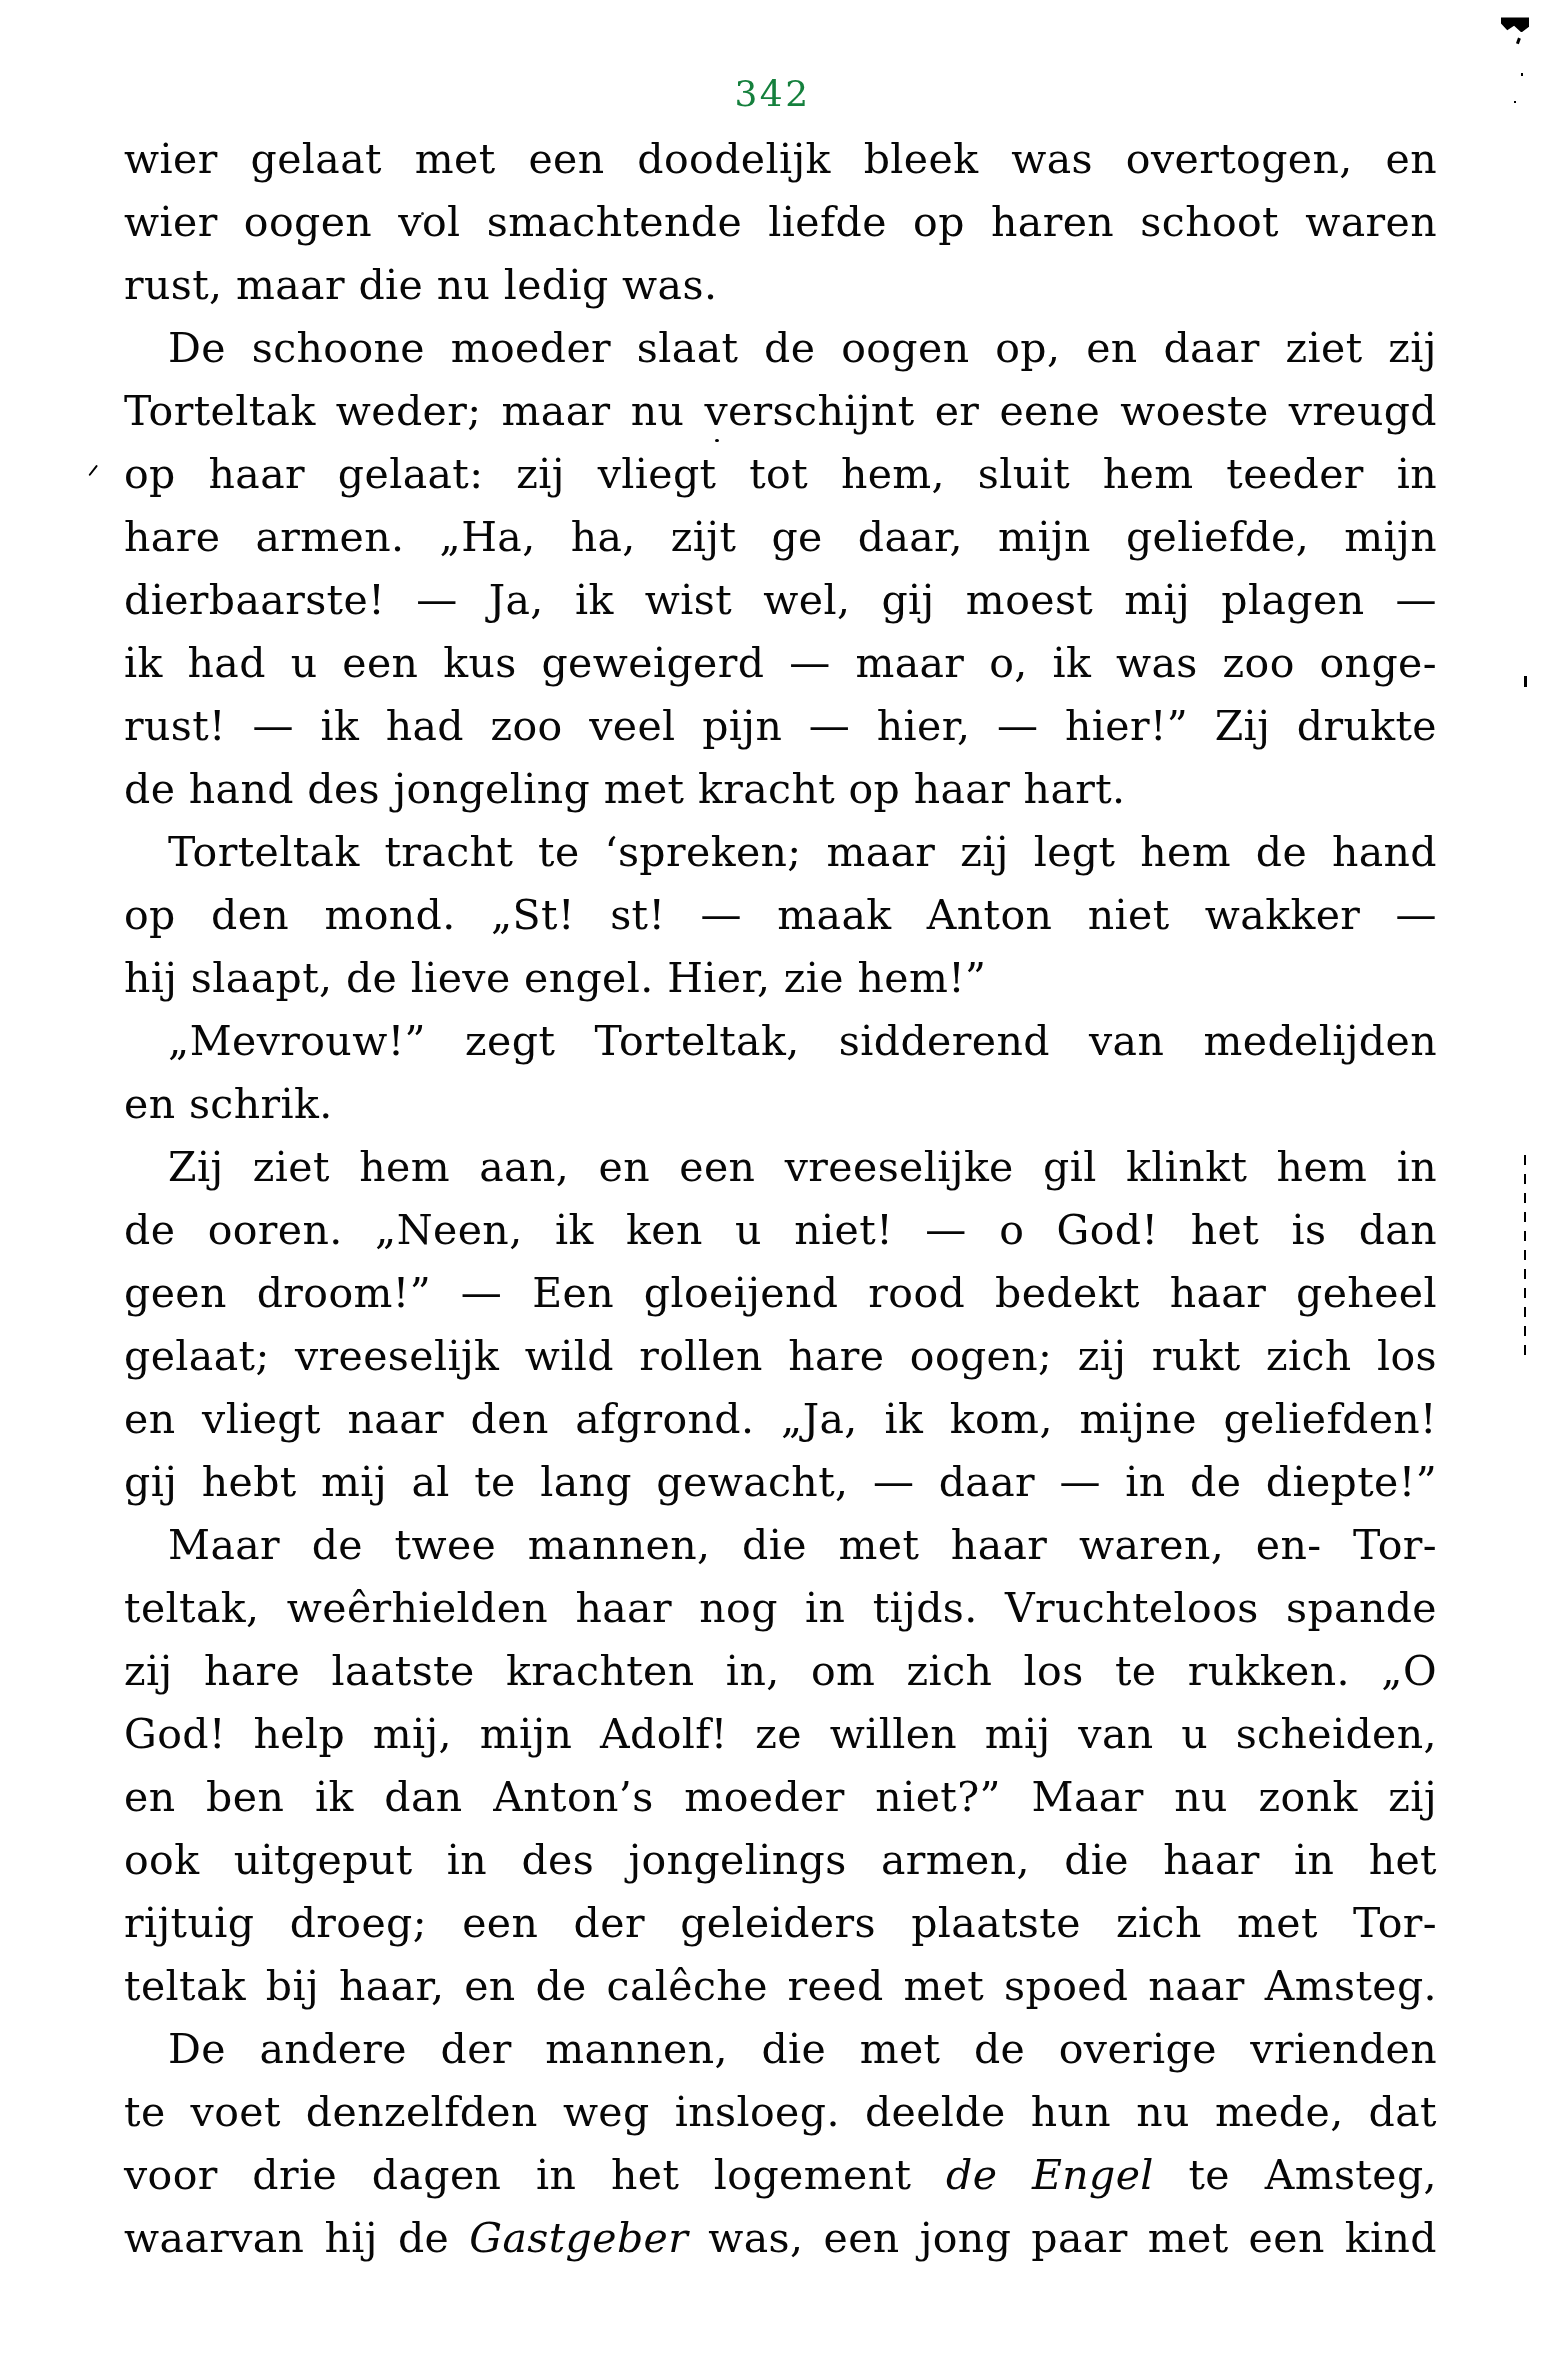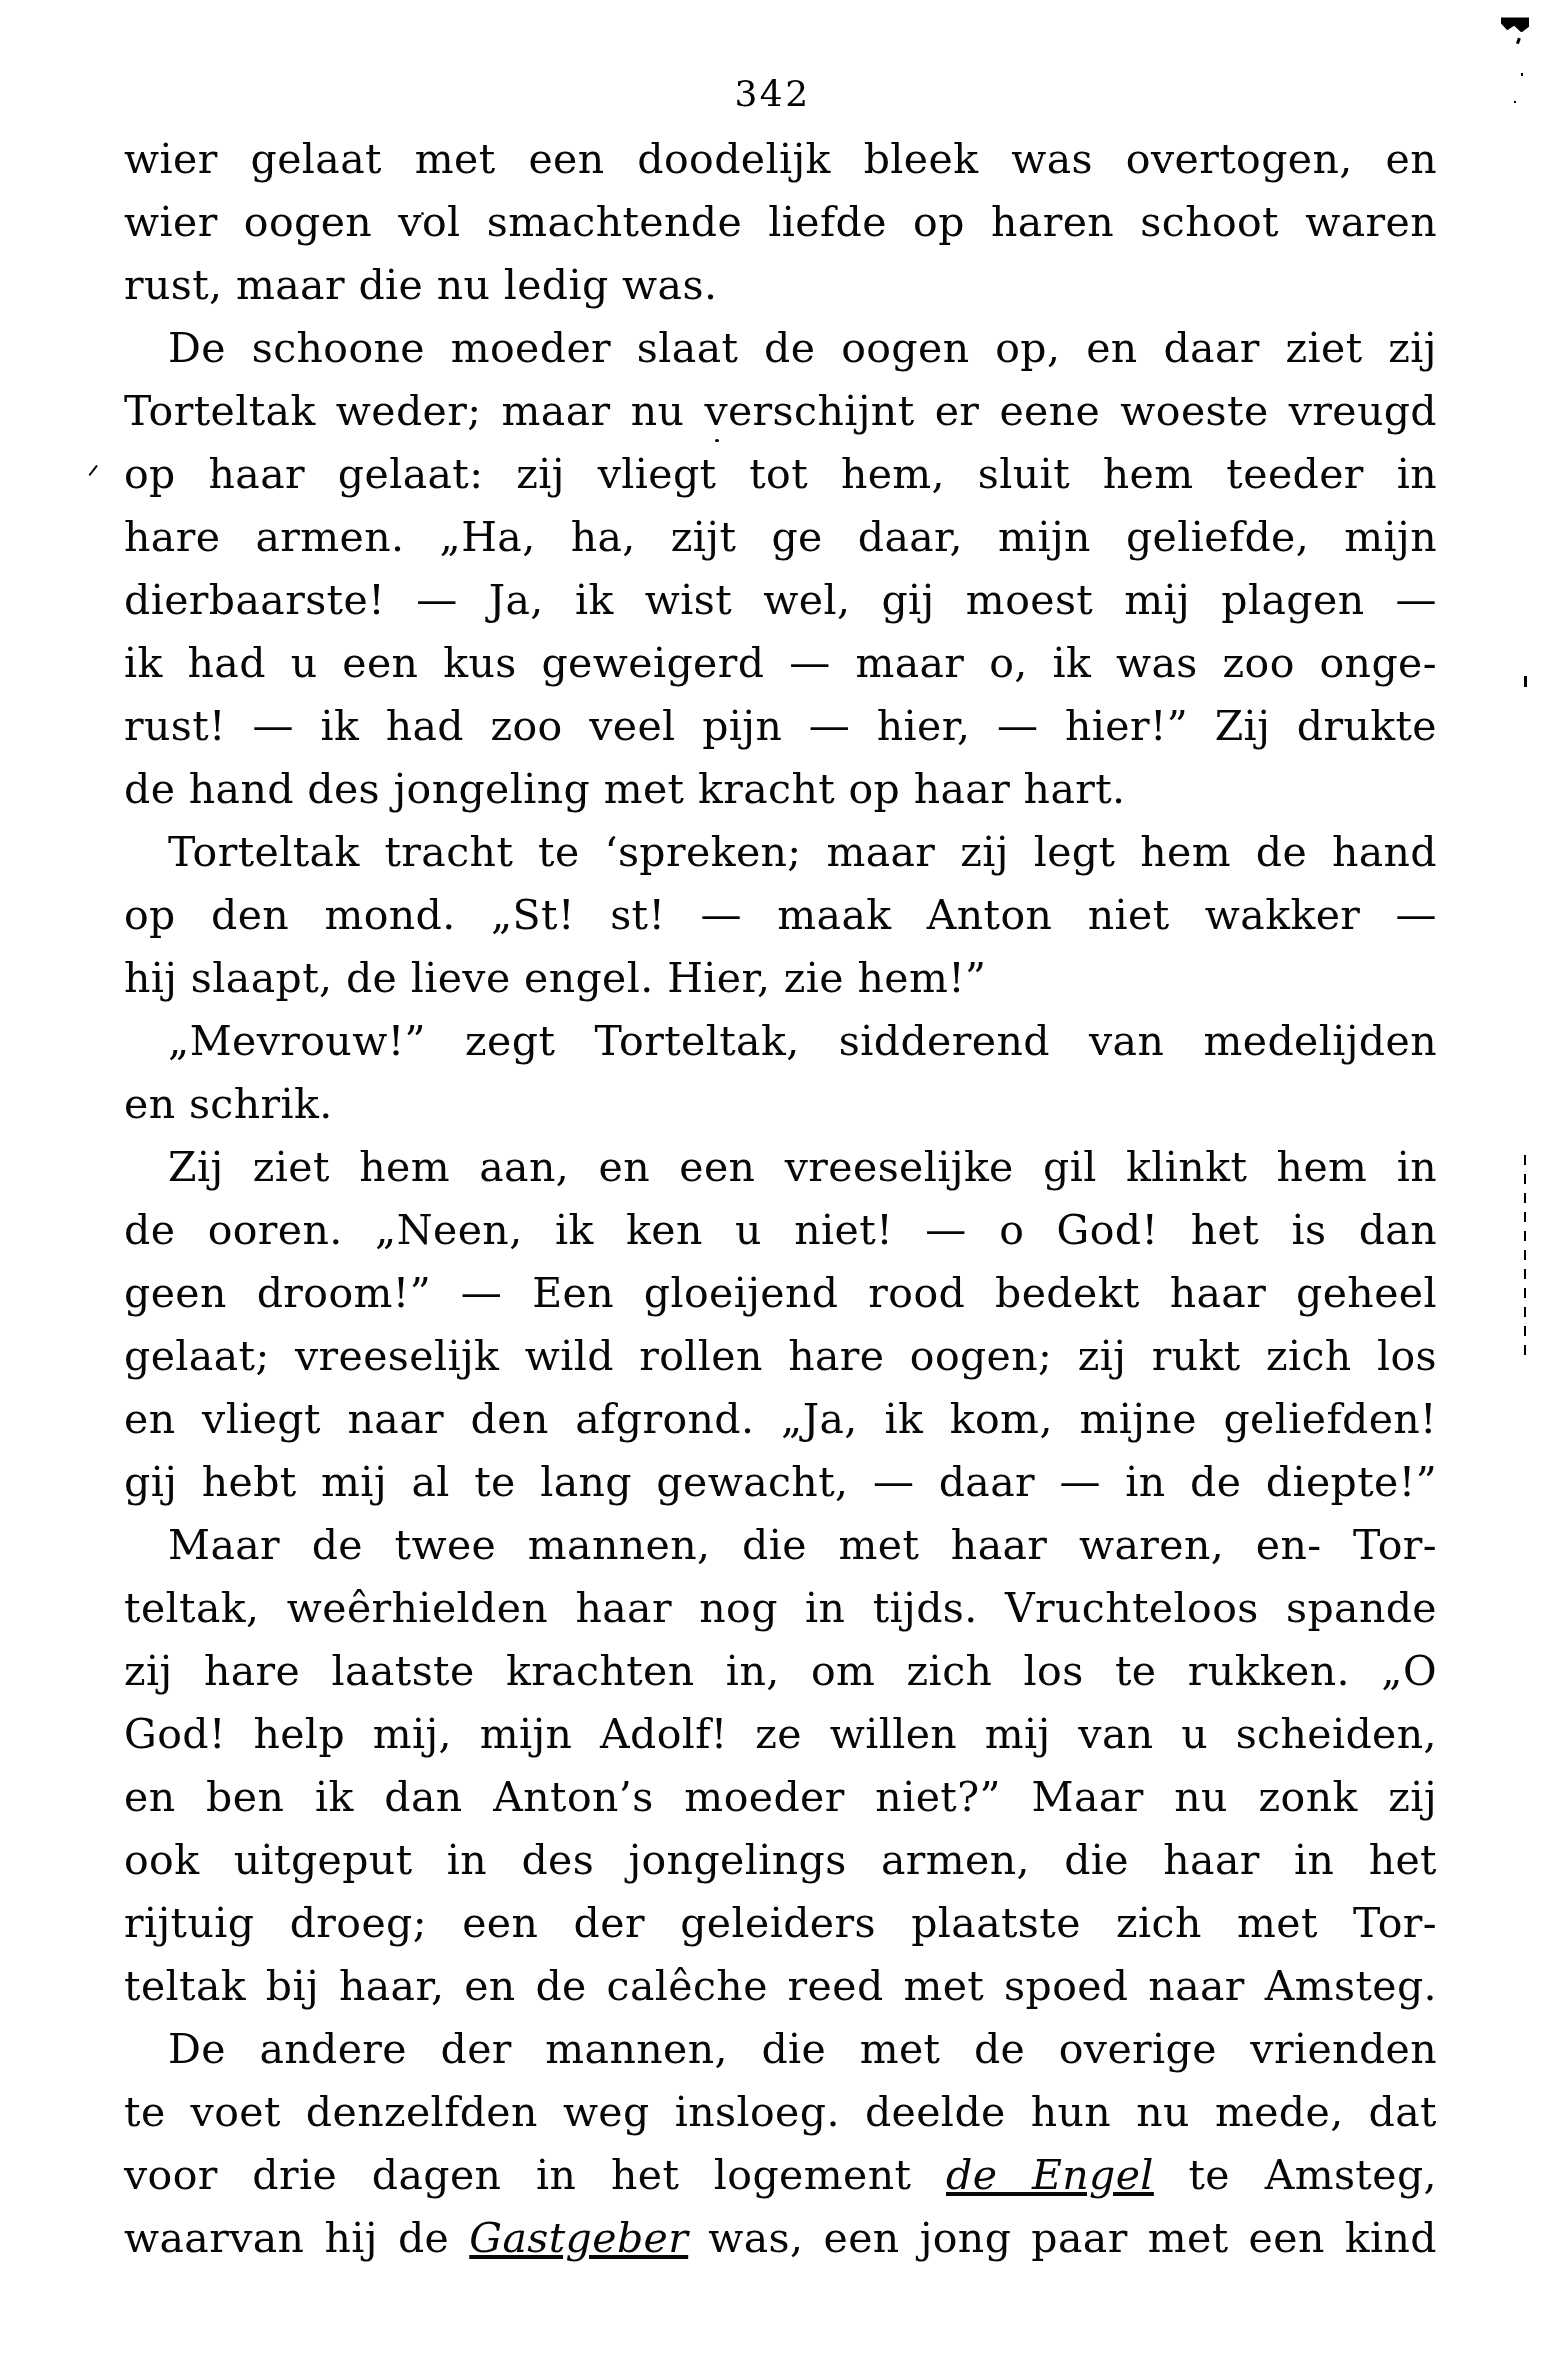--- a/index.html
+++ b/index.html
@@ -17,21 +17,21 @@
     color: #070707;
   }
   .page-number {
     position: absolute;
     top: 73px;
     left: 108px;
     width: 1329px;
     text-align: center;
     font-size: 36px;
     letter-spacing: 2.4px;
-    color: #000000;
+    color: #15803d;
   }
   .text-block {
     position: absolute;
     top: 128px;
     left: 108px;
     width: 1329px;
   }
   .line {
     height: 63px;
     line-height: 63px;
@@ -43,21 +43,20 @@
     margin-left: 16px;
   }
   .line.para-end {
     text-align-last: left;
   }
   .line.indent {
     padding-left: 44px;
   }
   .italic {
     font-style: italic;
-    text-decoration: underline;
   }
   
   .artifact {
     position: absolute;
     background: #000;
   }
   .corner-blob {
     top: 17.4px; left: 1501px; width: 28.4px; height: 15px;
     clip-path: polygon(0 0, 100% 0, 100% 60%, 72% 100%, 46% 55%, 22% 85%, 0 40%);
   }

